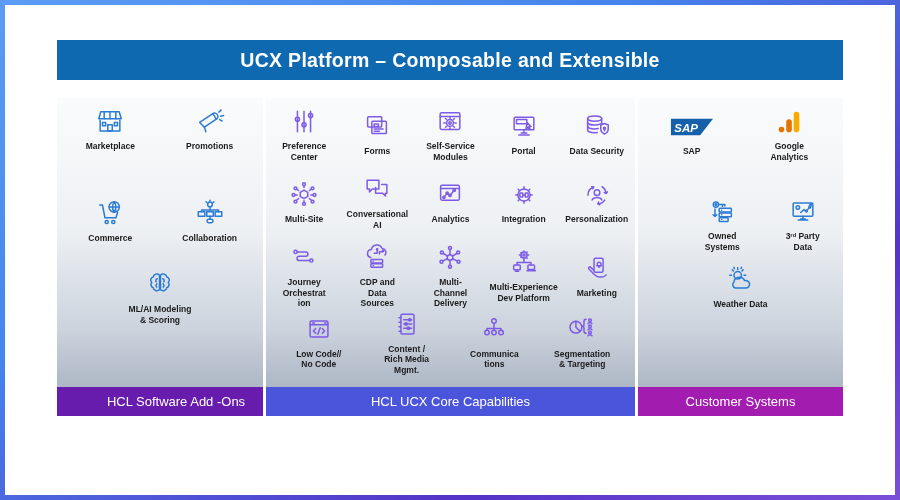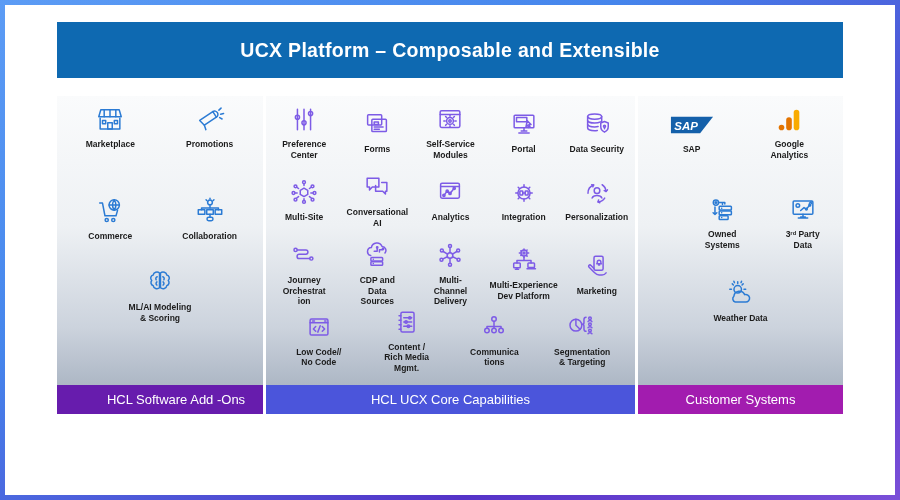--- a/index.html
+++ b/index.html
@@ -1,38 +1,38 @@
 <!DOCTYPE html>
 <html><head>
 <meta charset="utf-8">
 <style>
   html,body{margin:0;padding:0;background:#fff;font-family:"Liberation Sans",sans-serif;}
   .frame{width:900px;height:500px;box-sizing:border-box;padding:5px;
     background:linear-gradient(150deg,#5c9cf5 0%,#4585ec 35%,#5533c8 75%,#7a4fd8 100%);}
   .page{width:100%;height:100%;background:#ffffff;box-sizing:border-box;overflow:hidden;}
-  .header{margin:17px 52px 0;height:56px;display:flex;align-items:center;justify-content:center;}
+  .header{margin:35px 52px 0;height:40px;display:flex;align-items:center;justify-content:center;}
   .header h1{margin:0;color:#fff;font-size:19.5px;font-weight:bold;letter-spacing:.3px;}
   .cols{display:flex;gap:3px;margin:18px 52px 0;}
   .col{display:flex;flex-direction:column;}
   .col-addons{width:206px;} .col-customer{width:205px;} .col-core{flex:1;}
   .col-body{flex:1;height:311px;box-sizing:border-box;padding:8px 0 0;
     background:linear-gradient(180deg,#fafbfc 0%,#eef1f4 45%,#ccd3dd 80%,#adb7c5 100%);}
   .col-footer{height:29px;display:flex;align-items:center;justify-content:center;
     color:#fff;font-size:13px;}
   .irow{display:flex;justify-content:space-evenly;align-items:center;}
   .item{display:flex;flex-direction:column;align-items:center;}
   .col-addons .item{width:92px;} .col-core .item{width:70px;} .col-customer .item{width:88px;}
   .icon{display:flex;align-items:center;justify-content:center;height:32px;}
   .icon svg{display:block;}
   .label{margin-top:3px;font-size:8.5px;line-height:10.5px;font-weight:bold;color:#1b1b1b;
     text-align:center;white-space:pre;}
   .col-addons .irow:nth-child(1){margin-bottom:46px;}
   .col-addons .irow:nth-child(2){margin-bottom:26px;}
   .col-customer .irow:nth-child(1){margin-bottom:34px;}
-  .col-customer .irow:nth-child(2){margin-bottom:28px;padding-left:44px;}
+  .col-customer .irow:nth-child(2){margin-bottom:12px;padding-left:44px;}
   .col-core .irow{margin-bottom:12px;}
   .col-core .irow:nth-child(3){margin-bottom:0;}
 </style>
 </head>
 <body>
 
 <div class="frame">
   <div class="page">
     <div class="header" style="background: rgb(14, 105, 177);">
       <h1>UCX Platform – Composable and Extensible</h1>

